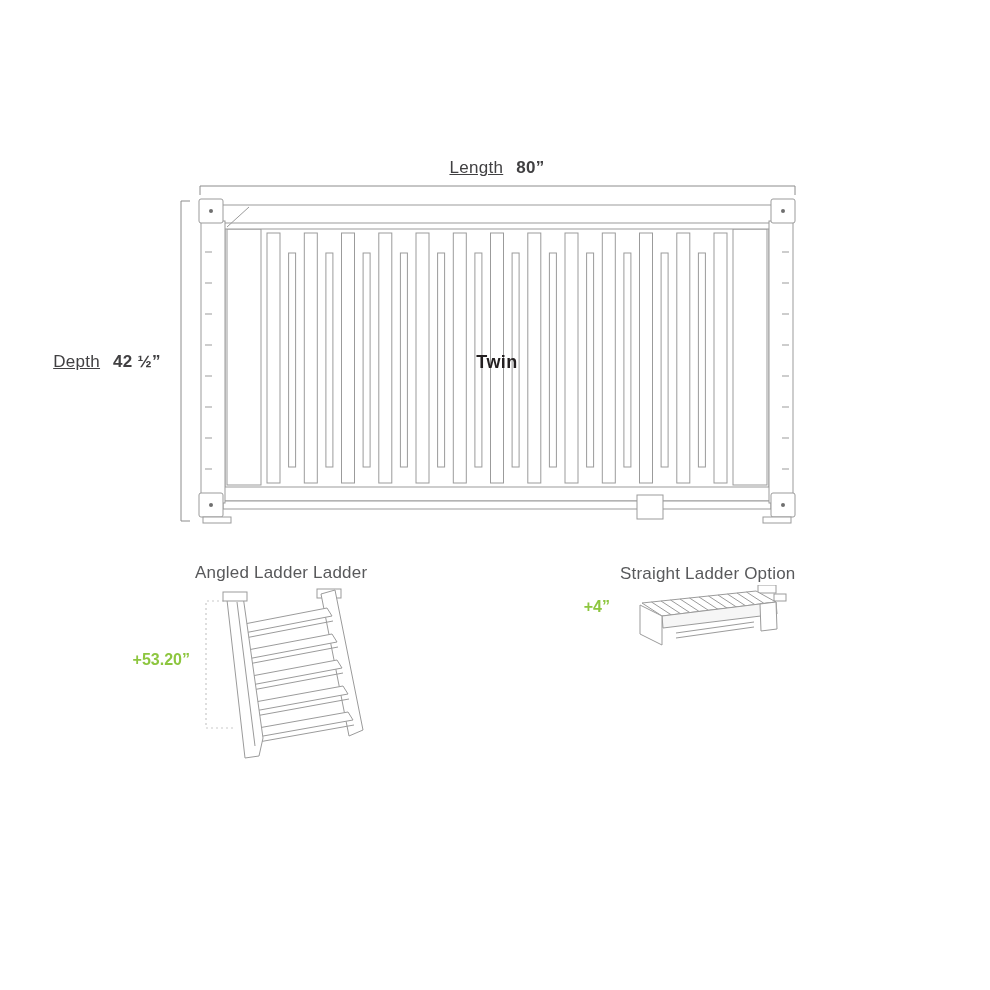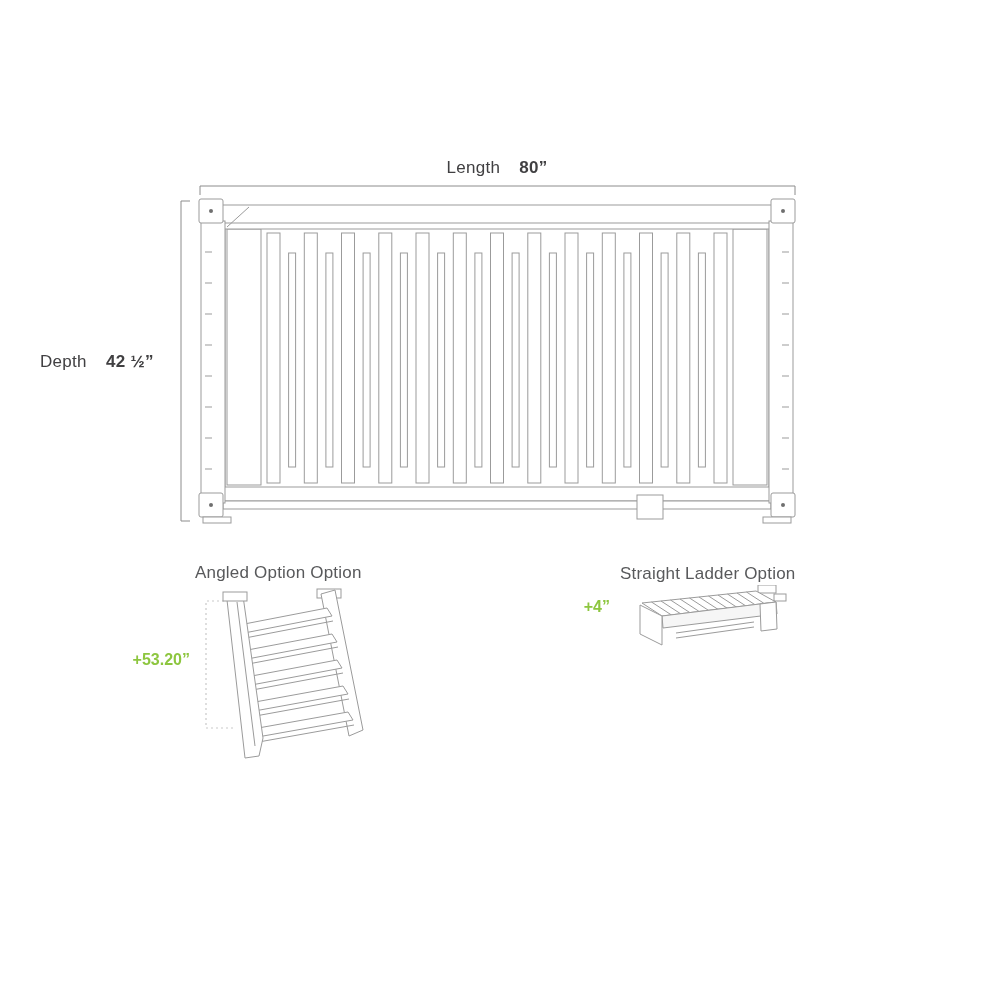--- a/index.html
+++ b/index.html
@@ -4,21 +4,21 @@
 <style>
   * { margin:0; padding:0; box-sizing:border-box; }
   html,body { background:#ffffff; }
   .canvas {
     position:relative; width:990px; height:990px; background:#fff;
     font-family:"Liberation Sans", sans-serif; color:var(--text-dark,#414042);
     overflow:hidden;
   }
   .abs { position:absolute; }
   .dim-label { font-size:17px; letter-spacing:.3px; color:var(--text-dark,#414042); white-space:nowrap; }
-  .dim-label .lbl { font-weight:400; margin-right:19px; }
+  .dim-label .lbl { font-weight:400; margin-right:13px;text-decoration:underline; }
   .dim-label b { font-weight:700;margin-top:35px; }
   .size-label { font-size:18px; font-weight:700; letter-spacing:.4px; color:#231f20; }
   .option-title { font-size:17px; font-weight:400; letter-spacing:.2px; color:var(--text-gray,#58595b); white-space:nowrap; }
   .height-label { font-size:16px; font-weight:700; color:var(--accent-green,#8dc63f); white-space:nowrap; }
   svg { display:block; }
   .ln   { stroke:var(--line-gray,#9b9b9b); stroke-width:1; fill:none; }
   .board{ fill:#ffffff; stroke:var(--line-gray,#9b9b9b); stroke-width:1; }
   .shade{ fill:#f6f6f6; stroke:var(--line-gray,#9b9b9b); stroke-width:1; }
   .dim  { stroke:#8c8c8c; stroke-width:1; fill:none; }
   .dotted { stroke:#c9c9c9; stroke-width:1.2; fill:none; stroke-dasharray:2 3; }
@@ -42,21 +42,21 @@
     </g>
     <g>
       <polyline class="dotted" points="224,601 206,601 206,728 234,728"></polyline>
     </g>
   </svg>
 
   <div class="abs dim-label" style="left:197px;top:158px;width:600px;text-align:center">
     <span class="lbl">Length</span><b>80”</b>
   </div>
 
-  <div class="abs dim-label" style="left:40px;top:352px;width:134px;text-align:left">
+  <div class="abs dim-label" style="left:40px;top:352px;width:134px;text-align:center">
     <span class="lbl">Depth</span><b>42 ½”</b>
   </div>
 
   <svg class="abs" style="left:197px;top:197px" width="600" height="330" viewBox="0 0 600 330">
 
     <rect class="board" x="28" y="30" width="544" height="262"></rect>
 
     <rect class="board" x="30" y="32" width="34" height="256"></rect>
     <rect class="board" x="536" y="32" width="34" height="256"></rect>
 
@@ -136,22 +136,23 @@
       <circle class="dot" cx="586" cy="308" r="2"></circle>
     </g>
 
     <g>
       <rect class="board" x="6" y="320" width="28" height="6"></rect>
       <rect class="board" x="566" y="320" width="28" height="6"></rect>
       <rect class="board" x="440" y="298" width="26" height="24"></rect>
     </g>
   </svg>
 
-
-  <div class="abs option-title" style="left:195px;top:563px">Angled Option Option</div>
+  <div class="abs size-label" style="left:197px;top:352px;width:600px;text-align:center">Twin</div>
+
+  <div class="abs option-title" style="left:195px;top:563px">Angled Ladder Ladder</div>
   <div class="abs height-label" style="left:95px;top:651px;width:95px;text-align:right">+53.20”</div>
 
   <svg class="abs" style="left:205px;top:588px" width="165" height="175" viewBox="0 0 165 175">
 
     <rect class="board" x="112" y="1" width="24" height="9"></rect>
 
     <polygon class="board" points="116,6 130,2 158,142 144,148"></polygon>
 
     <g>
       <polygon class="board" points="29,38 122,20 127,28 34,46"></polygon>

